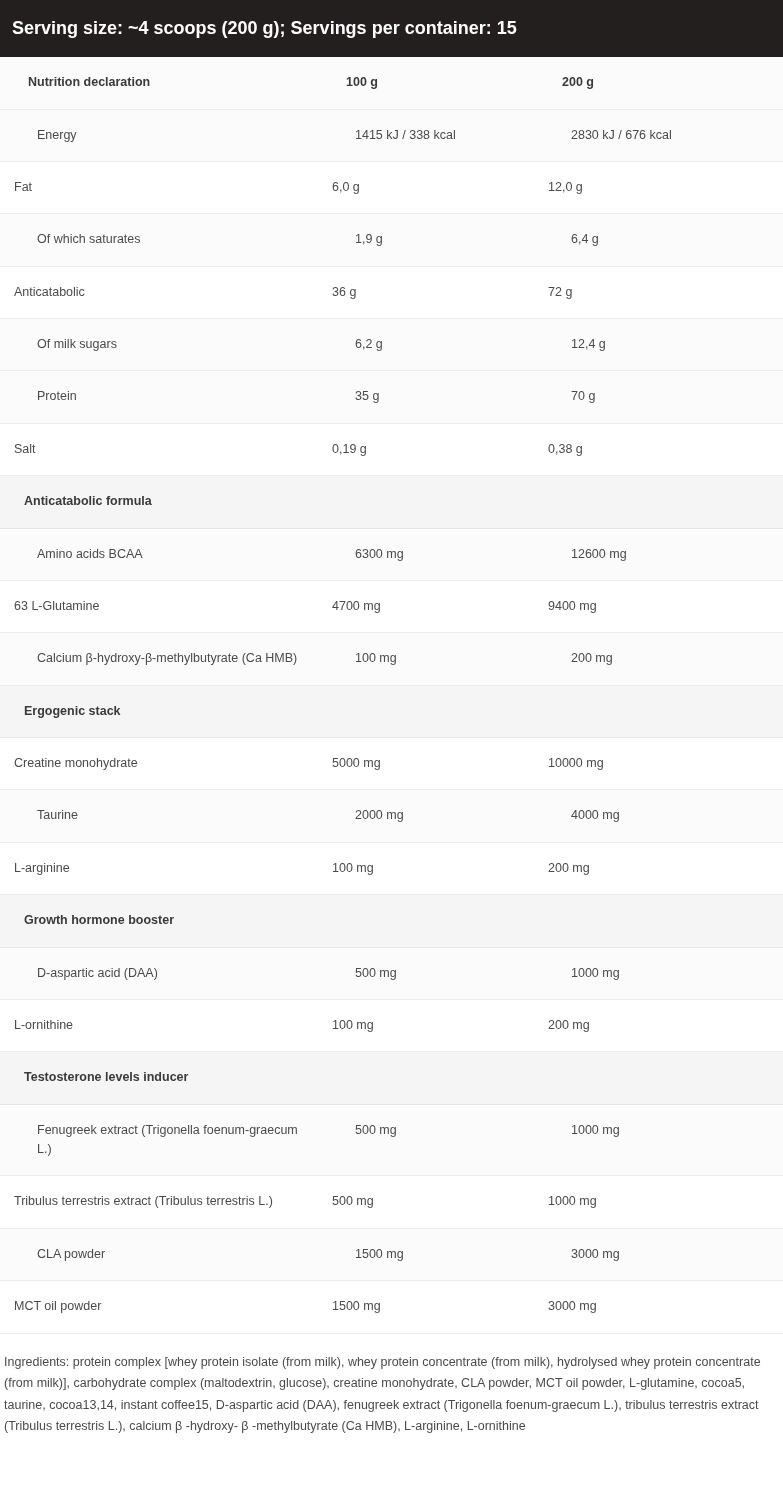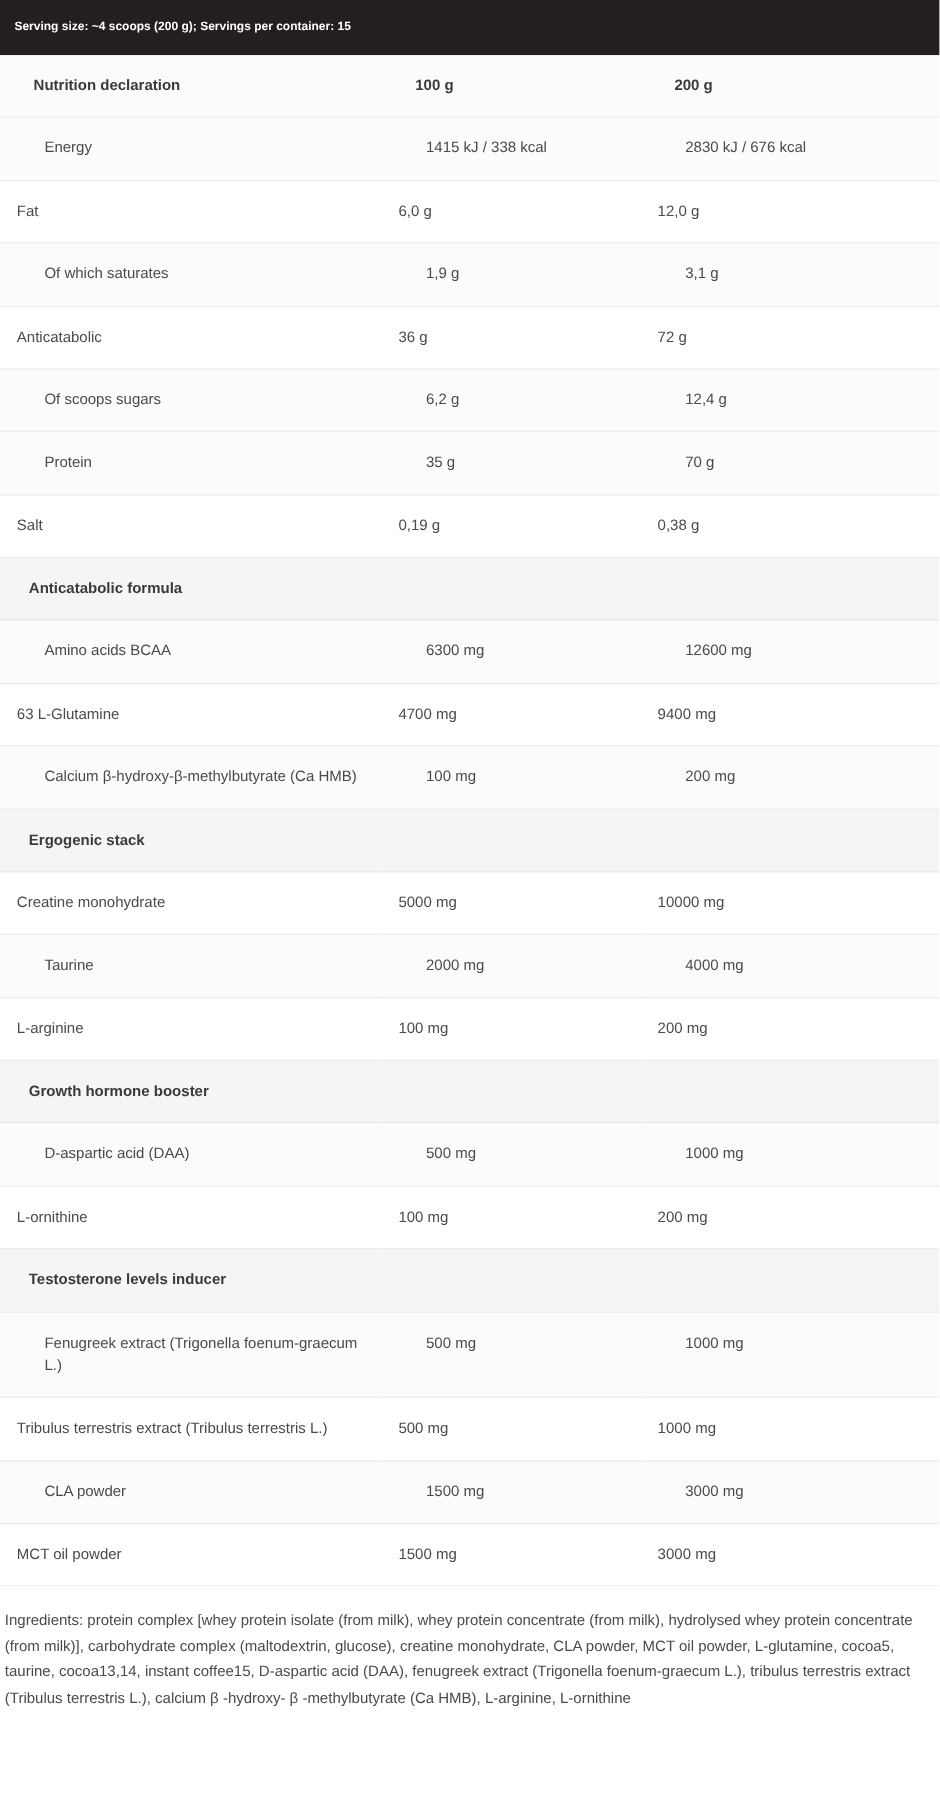--- a/index.html
+++ b/index.html
@@ -15,21 +15,21 @@
     font-size: 13px;
   }
   .sheet {
     width: 783px;
   }
   
   .serving-bar {
     background: #231f1e;
     color: #ffffff;
     font-weight: bold;
-    font-size: 10px;
+    font-size: 18px;
     padding: 16px 12px 16px 12px;
     line-height: 1.4;
   }
   
   table.nutri {
     width: 783px;
     border-collapse: collapse;
     table-layout: fixed;
   }
   table.nutri td, table.nutri th {
@@ -103,29 +103,29 @@
           <td>2830 kJ / 676 kcal</td>
         </tr>
         <tr class="row-even">
           <td>Fat</td>
           <td>6,0 g</td>
           <td>12,0 g</td>
         </tr>
         <tr class="row-odd">
           <td class="indent1">Of which saturates</td>
           <td>1,9 g</td>
-          <td>3,1 g</td>
+          <td>6,4 g</td>
         </tr>
         <tr class="row-even">
           <td>Anticatabolic</td>
           <td>36 g</td>
           <td>72 g</td>
         </tr>
         <tr class="row-odd">
-          <td class="indent1">Of scoops sugars</td>
+          <td class="indent1">Of milk sugars</td>
           <td>6,2 g</td>
           <td>12,4 g</td>
         </tr>
         <tr class="row-odd">
           <td>Protein</td>
           <td>35 g</td>
           <td>70 g</td>
         </tr>
         <tr class="row-even">
           <td>Salt</td>

